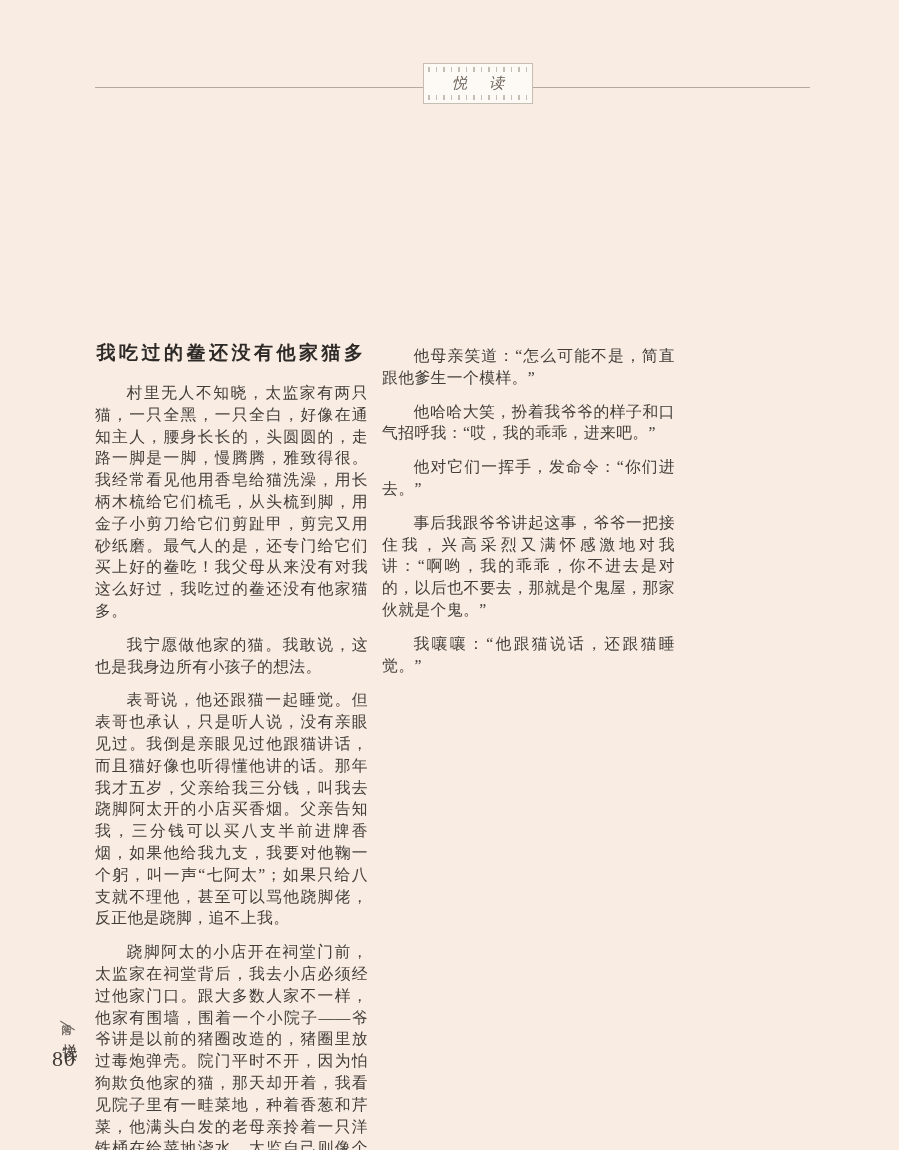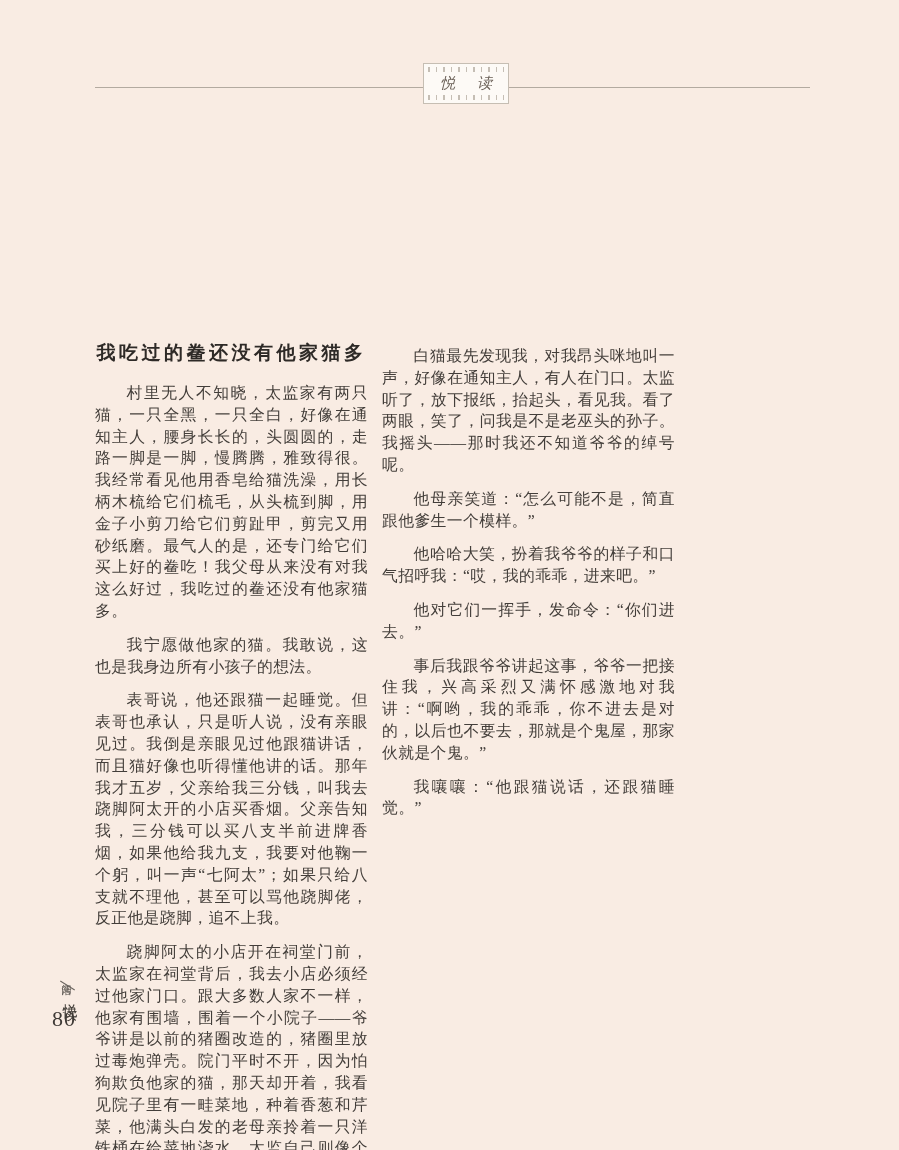--- a/index.html
+++ b/index.html
@@ -11,21 +11,21 @@
     font-family:"Liberation Serif","DejaVu Serif",serif;
     color:#433e3a;
   }
   
   .top-rule{
     position:absolute;left:95px;top:87px;width:715px;height:1px;
     background:#b3aaa0;z-index:0;
   }
   
   .stamp{
-    position:absolute;left:423px;top:63px;width:86px;height:41px;
+    position:absolute;left:423px;top:63px;width:110px;height:41px;
     background:#fdfaf6;border:1px solid #c6beb3;z-index:1;
     box-sizing:border-box;
   }
   .stamp .perf{
     position:absolute;left:4px;right:4px;height:5px;
     background:repeating-linear-gradient(90deg,#b7afa4 0 1.5px,transparent 1.5px 7.5px);
     opacity:.8;
   }
   .stamp .perf.top{top:3px;}
   .stamp .perf.bottom{bottom:3px;}
@@ -49,21 +49,21 @@
   .para{
     font-size:15.8px;line-height:21.8px;
     text-align:justify;text-justify:inter-ideograph;
     margin:0 0 12px 0;
     text-indent:2em;
     letter-spacing:0.4px;
   }
   .para.no-indent{text-indent:0;}
   
   .footer-side{
-    position:absolute;left:50px;top:976px;width:42px;z-index:1;
+    position:absolute;left:50px;top:1016px;width:42px;z-index:1;
   }
   .tag-small{
     writing-mode:vertical-rl;text-orientation:upright;
     font-size:10px;color:#55504b;letter-spacing:1px;
     margin-left:10px;line-height:12px;
   }
   .tag-slash{
     width:17px;height:1px;background:#6a645e;
     transform:rotate(32deg);
     margin:7px 0 6px 9px;
@@ -92,21 +92,20 @@
 
 <div class="article">
   <div class="col-left">
     <h1 class="article-title">我吃过的鲞还没有他家猫多</h1>
     <p class="para">村里无人不知晓，太监家有两只猫，一只全黑，一只全白，好像在通知主人，腰身长长的，头圆圆的，走路一脚是一脚，慢腾腾，雅致得很。我经常看见他用香皂给猫洗澡，用长柄木梳给它们梳毛，从头梳到脚，用金子小剪刀给它们剪趾甲，剪完又用砂纸磨。最气人的是，还专门给它们买上好的鲞吃！我父母从来没有对我这么好过，我吃过的鲞还没有他家猫多。</p>
     <p class="para">我宁愿做他家的猫。我敢说，这也是我身边所有小孩子的想法。</p>
     <p class="para">表哥说，他还跟猫一起睡觉。但表哥也承认，只是听人说，没有亲眼见过。我倒是亲眼见过他跟猫讲话，而且猫好像也听得懂他讲的话。那年我才五岁，父亲给我三分钱，叫我去跷脚阿太开的小店买香烟。父亲告知我，三分钱可以买八支半前进牌香烟，如果他给我九支，我要对他鞠一个躬，叫一声“七阿太”；如果只给八支就不理他，甚至可以骂他跷脚佬，反正他是跷脚，追不上我。</p>
     <p class="para">跷脚阿太的小店开在祠堂门前，太监家在祠堂背后，我去小店必须经过他家门口。跟大多数人家不一样，他家有围墙，围着一个小院子——爷爷讲是以前的猪圈改造的，猪圈里放过毒炮弹壳。院门平时不开，因为怕狗欺负他家的猫，那天却开着，我看见院子里有一畦菜地，种着香葱和芹菜，他满头白发的老母亲拎着一只洋铁桶在给菜地浇水，太监自己则像个老爷一样，坐在屋门前的台阶上，享着太阳，抽着香烟，</p>
   </div>
   <div class="col-right">
-    <p class="para">白猫最先发现我，对我昂头咪地叫一声，好像在通知主人，有人在门口。太监听了，放下报纸，抬起头，看见我。看了两眼，笑了，问我是不是老巫头的孙子。我摇头——那时我还不知道爷爷的绰号呢。</p>
     <p class="para">他母亲笑道：“怎么可能不是，简直跟他爹生一个模样。”</p>
     <p class="para">他哈哈大笑，扮着我爷爷的样子和口气招呼我：“哎，我的乖乖，进来吧。”</p>
     <p class="para">他对它们一挥手，发命令：“你们进去。”</p>
     <p class="para">事后我跟爷爷讲起这事，爷爷一把接住我，兴高采烈又满怀感激地对我讲：“啊哟，我的乖乖，你不进去是对的，以后也不要去，那就是个鬼屋，那家伙就是个鬼。”</p>
     <p class="para">我嚷嚷：“他跟猫说话，还跟猫睡觉。”</p>
 
   </div>
 </div>
 
 <div class="footer-side">

